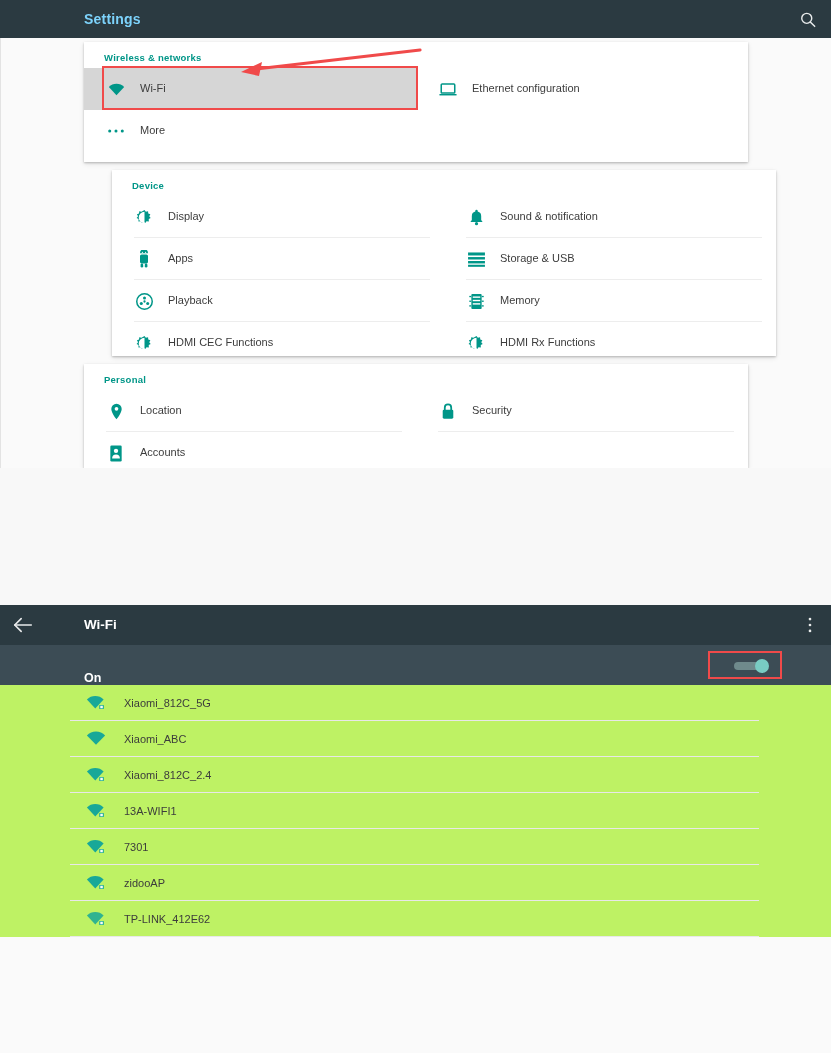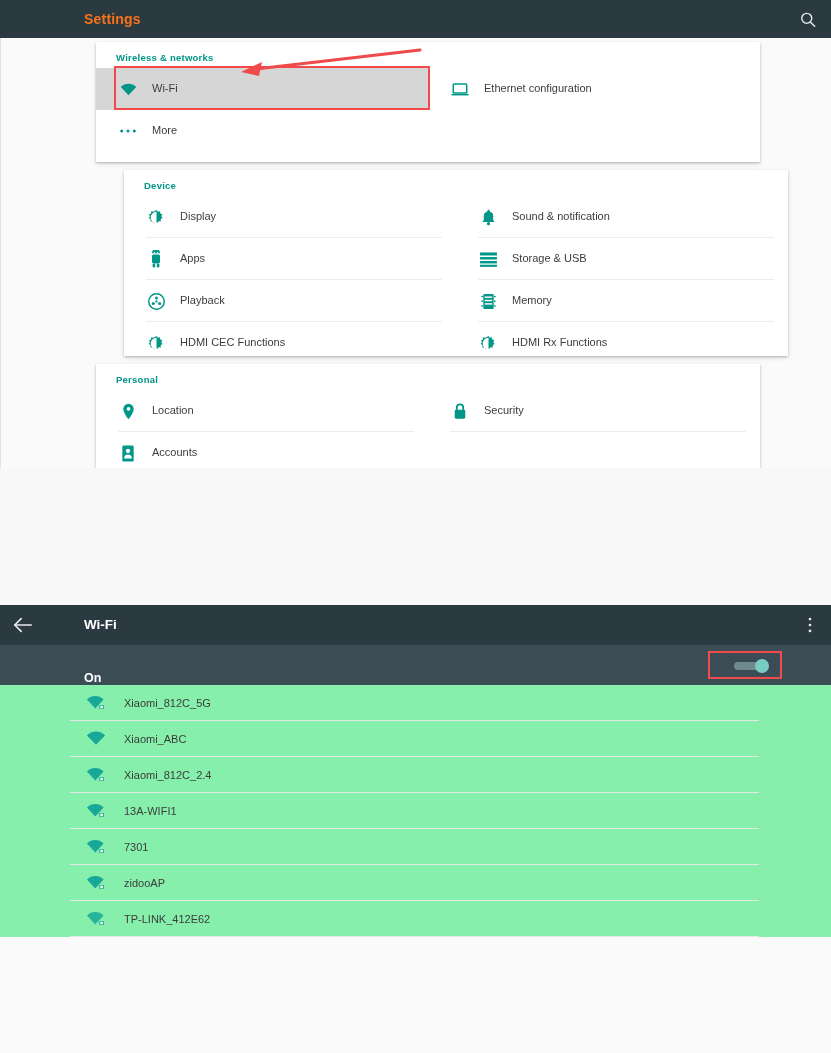--- a/index.html
+++ b/index.html
@@ -13,35 +13,35 @@
 
   
   .shot1 { position: absolute; left: 0; top: 0; width: 831px; height: 468px; overflow: hidden; background: #fafafa; }
 
   .appbar {
     position: absolute; left: 0; top: 0; width: 831px; height: 38px;
     background: #2b3a41;
   }
   .appbar-title {
     position: absolute; left: 84px; top: 11px;
-    color: #f97316; font-size: 14px; font-weight: bold; letter-spacing: .2px;
+    color: #7dd3fc; font-size: 14px; font-weight: bold; letter-spacing: .2px;
   }
   .appbar-search {
     position: absolute; right: 13px; top: 10px; width: 20px; height: 20px;
     cursor: pointer;
   }
 
   .body1 {
     position: absolute; left: 0; top: 38px; width: 831px; height: 430px;
     background: #fafafa;
   }
   .railline { position: absolute; left: 0px; top: 0; width: 1px; height: 430px; background: #e3e3e3; }
 
   .card {
-    position: absolute; left: 96px; width: 664px;
+    position: absolute; left: 84px; width: 664px;
     background: #ffffff;
     box-shadow: 0 1px 2px rgba(0,0,0,.22), 0 2px 5px rgba(0,0,0,.10);
   }
   .card-label {
     position: absolute; left: 20px; top: 10px;
     color: #009688; font-size: 9.5px; font-weight: bold; letter-spacing: .25px;
   }
   .grid { position: absolute; left: 0; top: 26px; width: 664px; }
   .row {
     position: relative; float: left; width: 332px; height: 42px;
@@ -88,21 +88,21 @@
     position: absolute; left: 0; top: 3px; width: 32px; height: 8px; border-radius: 5px; background: #6f8a8c;
   }
   .switch .thumb {
     position: absolute; left: 21px; top: 0px; width: 14px; height: 14px; border-radius: 50%;
     background: #79ccc3;
   }
   .switch-hl { position: absolute; right: 49px; top: 6px; width: 74px; height: 28px; border: 2px solid #f04a4a; pointer-events: none; }
 
   .netlist { position: absolute; left: 0; top: 80px; width: 831px; }
   .net {
-    position: relative; height: 36px; background: #86efac; cursor: pointer; padding-left: 16px;
+    position: relative; height: 36px; background: #bef264; cursor: pointer; padding-left: 16px;
   }
   .net::after {
     content: ""; position: absolute; left: 70px; right: 72px; bottom: 0; height: 1px; background: #e8e8e8;
   }
   .net .wico { position: absolute; left: 86px; top: 10px; width: 22px; height: 18px; }
   .net .nlbl { position: absolute; left: 124px; top: 12px; font-size: 11px; color: #3c3c3c; }
 
   svg { display: block; }
 </style>
 </head>

